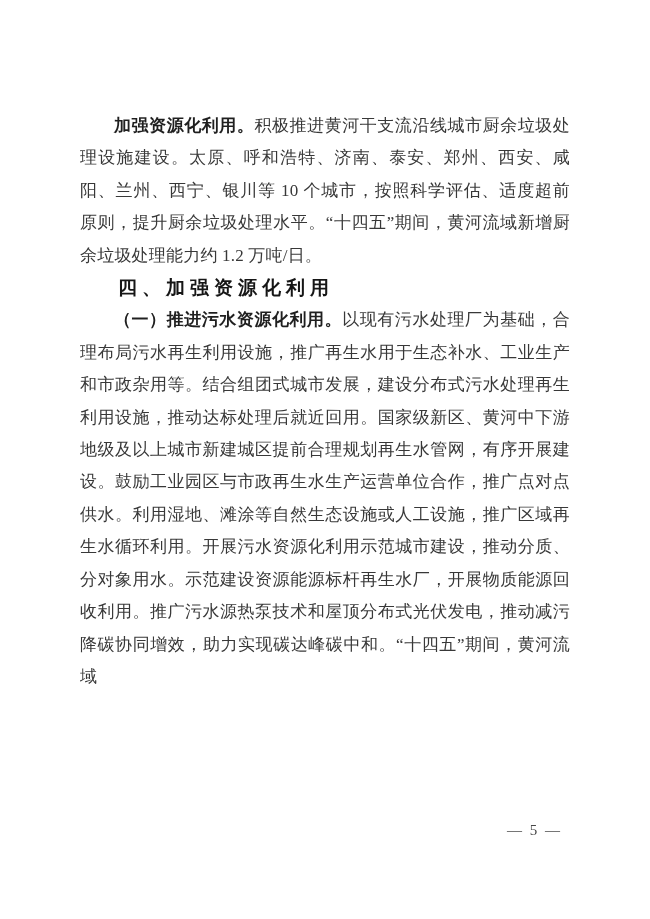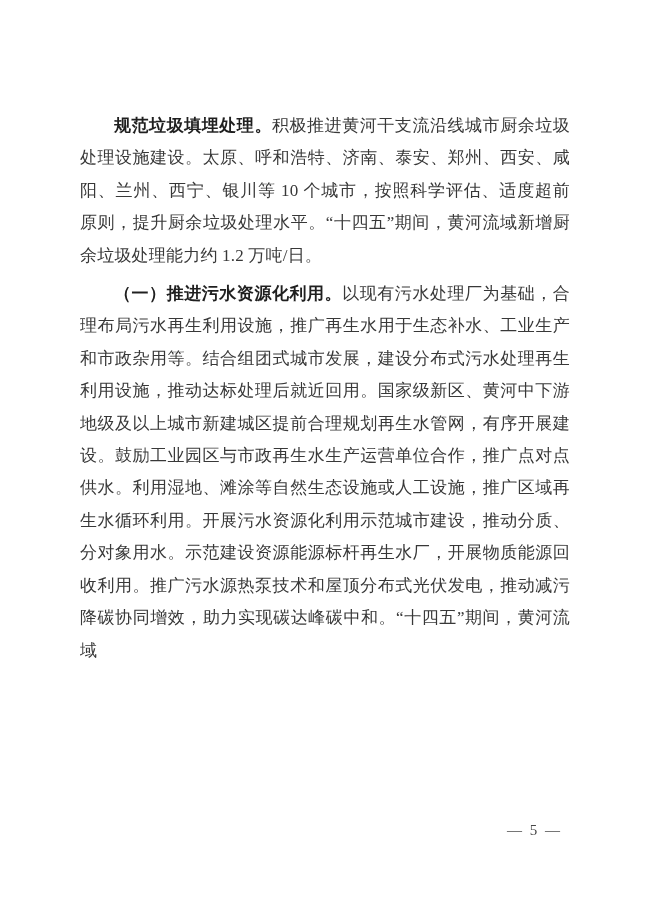--- a/index.html
+++ b/index.html
@@ -27,21 +27,20 @@
     text-justify: inter-ideograph;
     letter-spacing: 0.2px;
   }
   .text-block p {
     margin: 0;
     padding: 0;
     text-indent: 2em;
   }
   .text-block p.continues {
     text-align-last: justify;
-    margin-top: 6px;
   }
   .lead {
     font-weight: bold;
     color: #1f1f1f;
   }
   .section-heading {
     margin: 0;
     padding: 0;
     text-indent: 2em;
     font-family: "Liberation Sans", "DejaVu Sans", sans-serif;
@@ -61,23 +60,24 @@
     font-family: "Liberation Serif", "DejaVu Serif", serif;
   }
 </style>
 </head>
 <body>
 
 <div class="page">
 
   <div class="text-block">
 
-    <p><span class="lead">规范垃圾填埋处理。</span><span>积极推进黄河干支流沿线城市厨余垃圾处理设施建设。太原、呼和浩特、济南、泰安、郑州、西安、咸阳、兰州、西宁、银川等 10 个城市，按照科学评估、适度超前原则，提升厨余垃圾处理水平。“十四五”期间，黄河流域新增厨余垃圾处理能力约 1.2 万吨/日。</span></p>
+    <p><span class="lead">加强资源化利用。</span><span>积极推进黄河干支流沿线城市厨余垃圾处理设施建设。太原、呼和浩特、济南、泰安、郑州、西安、咸阳、兰州、西宁、银川等 10 个城市，按照科学评估、适度超前原则，提升厨余垃圾处理水平。“十四五”期间，黄河流域新增厨余垃圾处理能力约 1.2 万吨/日。</span></p>
 
 
+    <h2 class="section-heading">四、加强资源化利用</h2>
 
     <p class="continues"><span class="lead">（一）推进污水资源化利用。</span><span>以现有污水处理厂为基础，合理布局污水再生利用设施，推广再生水用于生态补水、工业生产和市政杂用等。结合组团式城市发展，建设分布式污水处理再生利用设施，推动达标处理后就近回用。国家级新区、黄河中下游地级及以上城市新建城区提前合理规划再生水管网，有序开展建设。鼓励工业园区与市政再生水生产运营单位合作，推广点对点供水。利用湿地、滩涂等自然生态设施或人工设施，推广区域再生水循环利用。开展污水资源化利用示范城市建设，推动分质、分对象用水。示范建设资源能源标杆再生水厂，开展物质能源回收利用。推广污水源热泵技术和屋顶分布式光伏发电，推动减污降碳协同增效，助力实现碳达峰碳中和。“十四五”期间，黄河流域</span></p>
 
   </div>
 
   <div class="page-number">— 5 —</div>
 
 </div>
 
 </body></html>

